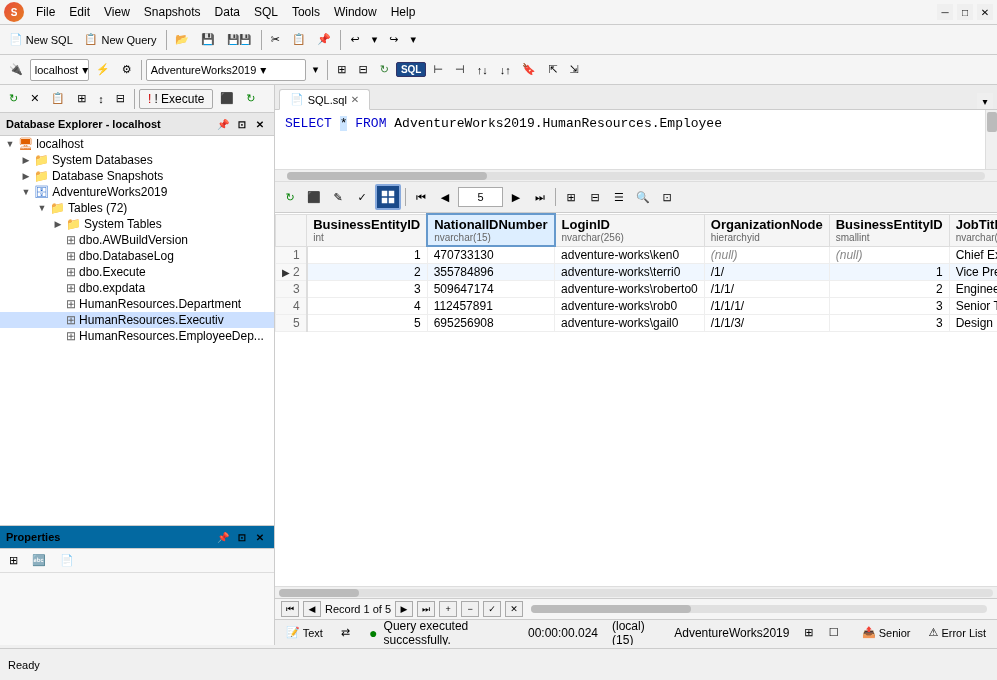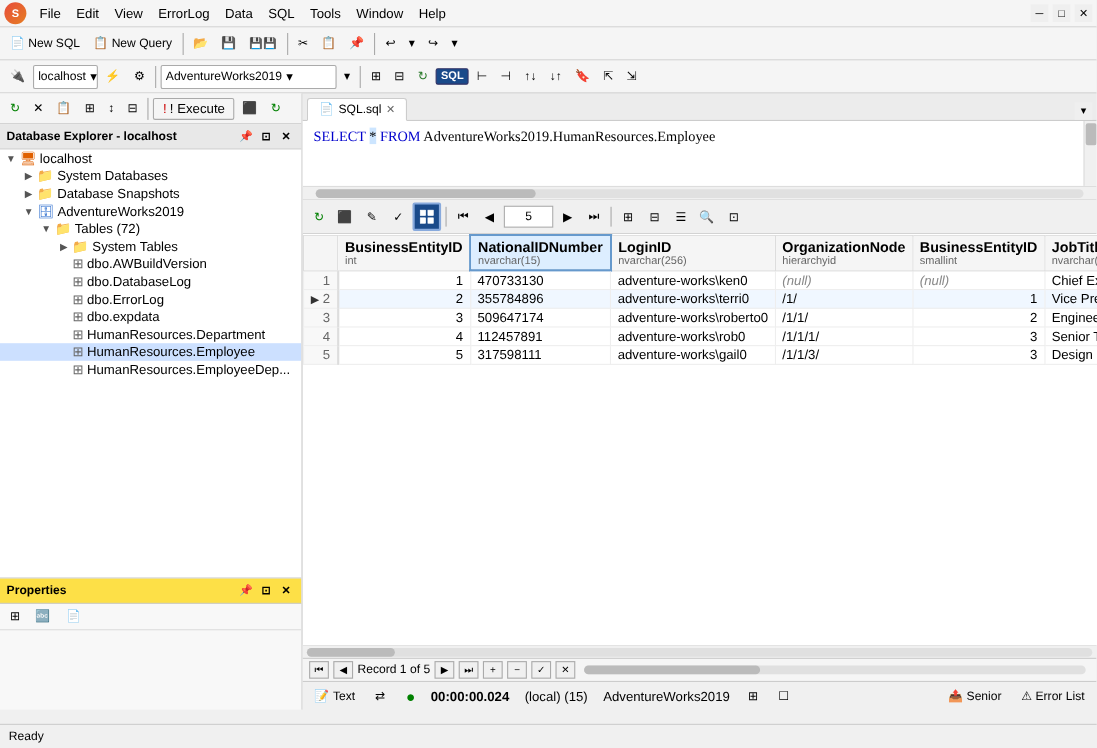--- a/index.html
+++ b/index.html
@@ -67,43 +67,43 @@
     .row-num-col { background: #f8f8f8; color: #666; text-align: right; min-width: 25px; border-right: 2px solid #ddd !important; }
     .row-arrow { color: #333; font-size: 10px; }
     .null-val { color: #888; font-style: italic; }
 
     
     .results-status { border-top: 1px solid #ccc; background: #f5f5f5; padding: 2px 6px; display: flex; align-items: center; gap: 4px; font-size: 11px; }
     .nav-btn { width: 18px; height: 16px; border: 1px solid #aaa; background: #f0f0f0; cursor: pointer; display: inline-flex; align-items: center; justify-content: center; font-size: 9px; }
 
     
     .properties-panel { border-top: 1px solid #ccc; background: #f8f8f8; height: 120px; }
-    .properties-header { background: #fde047; border-bottom: 1px solid #ccc; padding: 3px 6px; font-weight: bold; font-size: 11px; display: flex; align-items: center; justify-content: space-between; }
+    .properties-header { background: #0369a1; border-bottom: 1px solid #ccc; padding: 3px 6px; font-weight: bold; font-size: 11px; display: flex; align-items: center; justify-content: space-between; }
     .properties-toolbar { display: flex; align-items: center; padding: 2px 4px; gap: 4px; border-bottom: 1px solid #ddd; }
 
     
-    .status-bar { height: 22px; background: #f0f0f0; border-top: 1px solid #ccc; display: flex; align-items: center; padding: 0 8px; gap: 8px; font-size: 11px; position: absolute; bottom: 0; left: 0; right: 0; }
+    .status-bar { height: 32px; background: #f0f0f0; border-top: 1px solid #ccc; display: flex; align-items: center; padding: 0 8px; gap: 8px; font-size: 11px; position: absolute; bottom: 0; left: 0; right: 0; }
 
     
     .bottom-tabs { height: 26px; background: #f0f0f0; border-top: 1px solid #ccc; display: flex; align-items: center; padding: 2px 4px; gap: 4px; }
     .bottom-tab { display: flex; align-items: center; gap: 3px; font-size: 11px; padding: 2px 6px; border: 1px solid transparent; cursor: pointer; }
 
     .horizontal-scrollbar { height: 12px; background: #f0f0f0; border-top: 1px solid #ddd; display: flex; align-items: center; }
     .h-scroll-track { flex: 1; height: 8px; background: #e0e0e0; border-radius: 4px; margin: 2px 4px; position: relative; }
     .h-scroll-thumb { height: 8px; width: 80px; background: #bbb; border-radius: 4px; position: absolute; left: 0; }
   </style>
 </head>
 <body>
 
 <div class="menu-bar">
   <div class="app-icon">S</div>
   <div class="menu-item">File</div>
   <div class="menu-item">Edit</div>
   <div class="menu-item">View</div>
-  <div class="menu-item">ErrorLog</div>
+  <div class="menu-item">Snapshots</div>
   <div class="menu-item">Data</div>
   <div class="menu-item">SQL</div>
   <div class="menu-item">Tools</div>
   <div class="menu-item">Window</div>
   <div class="menu-item">Help</div>
   <div style="flex:1"></div>
   <div style="display:flex;gap:4px;">
     <button class="panel-btn">─</button>
     <button class="panel-btn">□</button>
     <button class="panel-btn">✕</button>
@@ -284,39 +284,39 @@
 
       <div class="tree-item" style="padding-left:50px;">
         <span class="tree-expander" style="visibility:hidden;">▶</span>
         <span class="tree-icon" style="color:#666;">⊞</span>
         <span class="tree-label">dbo.DatabaseLog</span>
       </div>
 
       <div class="tree-item" style="padding-left:50px;">
         <span class="tree-expander" style="visibility:hidden;">▶</span>
         <span class="tree-icon" style="color:#666;">⊞</span>
-        <span class="tree-label">dbo.ErrorLog</span>
+        <span class="tree-label">dbo.Execute</span>
       </div>
 
       <div class="tree-item" style="padding-left:50px;">
         <span class="tree-expander" style="visibility:hidden;">▶</span>
         <span class="tree-icon" style="color:#666;">⊞</span>
         <span class="tree-label">dbo.expdata</span>
       </div>
 
       <div class="tree-item" style="padding-left:50px;">
         <span class="tree-expander" style="visibility:hidden;">▶</span>
         <span class="tree-icon" style="color:#666;">⊞</span>
         <span class="tree-label">HumanResources.Department</span>
       </div>
 
       <div class="tree-item selected" style="padding-left:50px;">
         <span class="tree-expander" style="visibility:hidden;">▶</span>
         <span class="tree-icon" style="color:#666;">⊞</span>
-        <span class="tree-label">HumanResources.Employee</span>
+        <span class="tree-label">HumanResources.Executiv</span>
       </div>
 
       <div class="tree-item" style="padding-left:50px;">
         <span class="tree-expander" style="visibility:hidden;">▶</span>
         <span class="tree-icon" style="color:#666;">⊞</span>
         <span class="tree-label">HumanResources.EmployeeDep...</span>
       </div>
     </div>
 
     <div class="properties-panel">
@@ -347,21 +347,21 @@
     <div class="tab-bar">
       <div class="tab active">
         <span style="color:#777;">📄</span>
         <span>SQL.sql</span>
         <span class="tab-close">✕</span>
       </div>
       <div style="flex:1"></div>
       <button class="panel-btn">▾</button>
     </div>
 
-    <div class="sql-editor" style="position:relative;font-family:Liberation Serif, serif;">
+    <div class="sql-editor" style="position:relative;">
       <span style="color:#0000cc;">SELECT</span>
       <span> </span>
       <span style="background:#cce5ff;">*</span>
       <span> </span>
       <span style="color:#0000cc;">FROM</span>
       <span> AdventureWorks2019.HumanResources.Employee</span>
       <div class="editor-scrollbar">
         <div class="editor-scrollbar-thumb"></div>
       </div>
     </div>
@@ -471,21 +471,21 @@
             <td>112457891</td>
             <td>adventure-works\rob0</td>
             <td>/1/1/1/</td>
             <td style="text-align:right;">3</td>
             <td>Senior Tool De...</td>
           </tr>
 
           <tr>
             <td class="row-num-col">5</td>
             <td style="text-align:right;">5</td>
-            <td>317598111</td>
+            <td>695256908</td>
             <td>adventure-works\gail0</td>
             <td>/1/1/3/</td>
             <td style="text-align:right;">3</td>
             <td>Design Engine...</td>
           </tr>
         </tbody>
       </table>
     </div>
 
     <div class="horizontal-scrollbar">
@@ -513,21 +513,22 @@
     <div class="bottom-tabs">
       <div class="bottom-tab">
         <span>📝</span>
         <span>Text</span>
       </div>
       <div class="bottom-tab">
         <span>⇄</span>
       </div>
       <div style="flex:1;display:flex;align-items:center;gap:6px;padding:0 8px;">
         <span style="color:green;font-size:14px;">●</span>
-        <span style="margin-left:8px;font-weight:bold;">00:00:00.024</span>
+        <span>Query executed successfully.</span>
+        <span style="margin-left:8px;">00:00:00.024</span>
         <span style="margin-left:8px;">(local) (15)</span>
         <span style="margin-left:8px;">AdventureWorks2019</span>
         <button class="results-btn" style="margin-left:4px;">⊞</button>
         <button class="results-btn">☐</button>
       </div>
       <div class="bottom-tab">
         <span>📤</span>
         <span>Senior</span>
       </div>
       <div class="bottom-tab">

